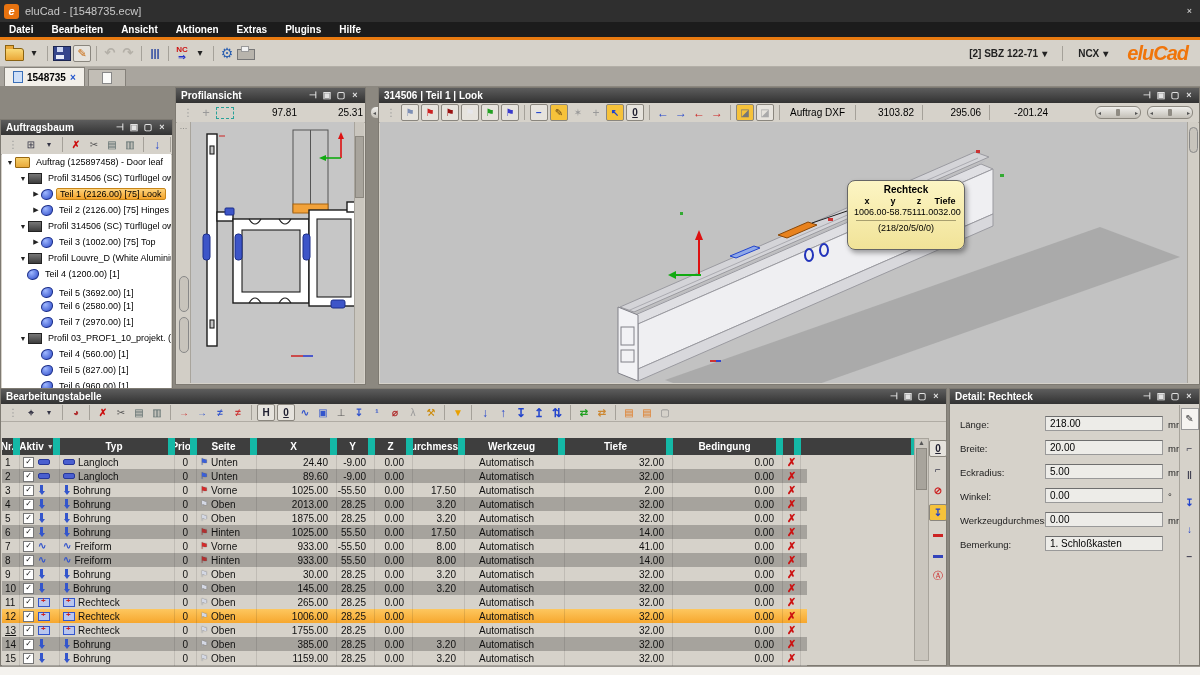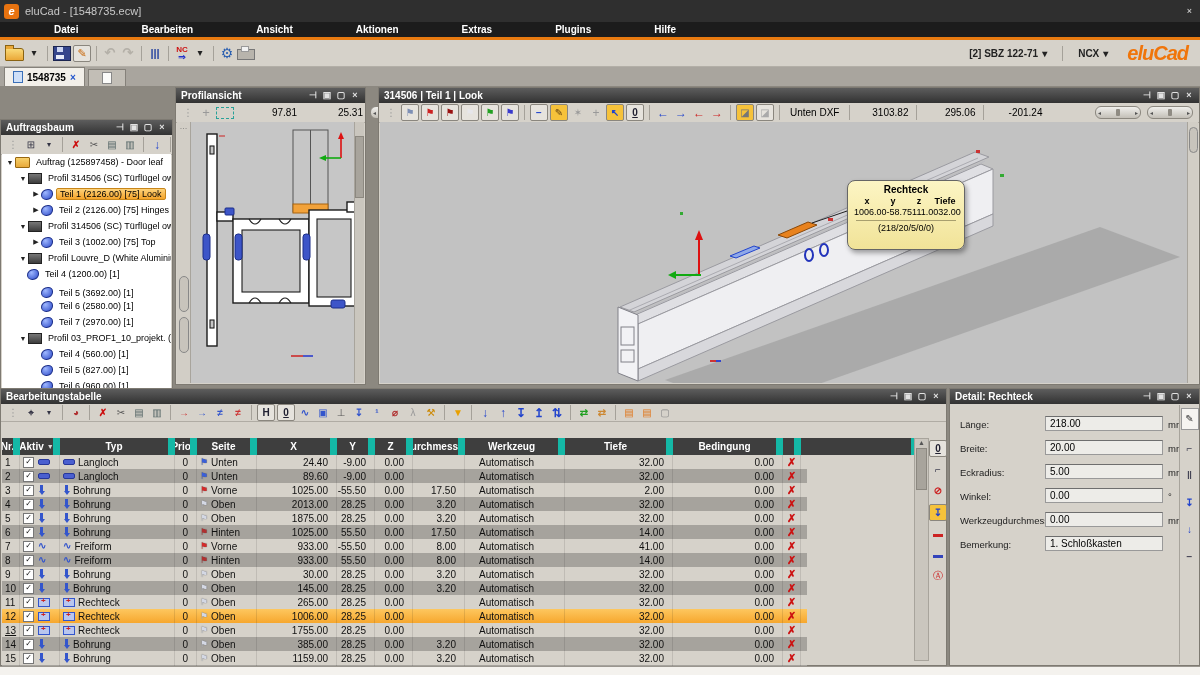--- a/index.html
+++ b/index.html
@@ -5,21 +5,21 @@
   html,body{margin:0;padding:0;width:1200px;height:675px;overflow:hidden;
     font-family:"Liberation Sans",sans-serif;background:#8c8880;position:relative;}
   
   .titlebar{position:absolute;left:0;top:0;width:1200px;height:22px;background:#2f2f2f;
     display:flex;align-items:center;color:#c9c9c9;font-size:11px;}
   .logo{width:15px;height:15px;background:#e87310;border-radius:3px;color:#fff;font-weight:bold;
     font-style:italic;margin:0 6px 0 4px;text-align:center;line-height:15px;font-size:11px;}
   .wbtns{margin-left:auto;padding-right:8px;}
   .menubar{position:absolute;left:0;top:22px;width:1200px;height:15px;background:#1c1c1c;
     display:flex;align-items:center;color:#fff;font-size:10px;font-weight:bold;}
-  .menu-item{padding:0 9px;height:15px;display:flex;align-items:center;margin-left:45px;}
+  .menu-item{padding:0 9px;height:15px;display:flex;align-items:center;}
   .accent{position:absolute;left:0;top:37px;width:1200px;height:3px;background:#e87a10;}
   .maintb{position:absolute;left:0;top:40px;width:1200px;height:27px;background:#d6d2ca;
     border-bottom:1px solid #b3afa7;display:flex;align-items:center;padding-left:4px;box-sizing:border-box;}
   .mtb-right{margin-left:auto;display:flex;align-items:center;gap:7px;padding-right:12px;
     font-size:10px;font-weight:bold;color:#222;}
   .mselect{display:inline-flex;align-items:center;gap:4px;padding:1px 4px;}
   .brand{color:#f0750a;font-style:italic;font-weight:bold;font-size:20px;letter-spacing:-1px;padding-left:8px;}
   .tabbar{position:absolute;left:0;top:67px;width:1200px;height:20px;background:#a9a59e;
     display:flex;align-items:flex-end;padding-left:4px;box-sizing:border-box;border-bottom:1px solid #8c8880;}
   .tab-active{height:18px;background:#f2efe9;border:1px solid #85817a;border-bottom:none;
@@ -432,21 +432,21 @@
         <span class="vsep"></span>
         <span class="tbi" style="color: rgb(34, 68, 204); font-size: 12px; font-weight: bold;">←</span>
         <span class="tbi" style="color: rgb(34, 68, 204); font-size: 12px; font-weight: bold;">→</span>
         <span class="tbi" style="color: rgb(204, 34, 34); font-size: 12px; font-weight: bold;">←</span>
         <span class="tbi" style="color: rgb(204, 34, 34); font-size: 12px; font-weight: bold;">→</span>
         <span class="vsep"></span>
         <span class="tbi box" style="color: rgb(119, 119, 119); background: rgb(246, 194, 58);">◪</span>
         <span class="tbi box" style="color: rgb(170, 170, 170);">◪</span>
         <span class="vsep"></span>
       </span>
-    <span class="tbtext">Unten DXF</span>
+    <span class="tbtext">Auftrag DXF</span>
     <span class="vsep"></span>
     <span class="coordbox">3103.82</span>
     <span class="vsep"></span>
     <span class="coordbox">295.06</span>
     <span class="vsep"></span>
     <span class="coordbox">-201.24</span>
     <span class="sliders">
       <span class="pslider">
         <span>◂</span>
         <span class="knob"></span>

